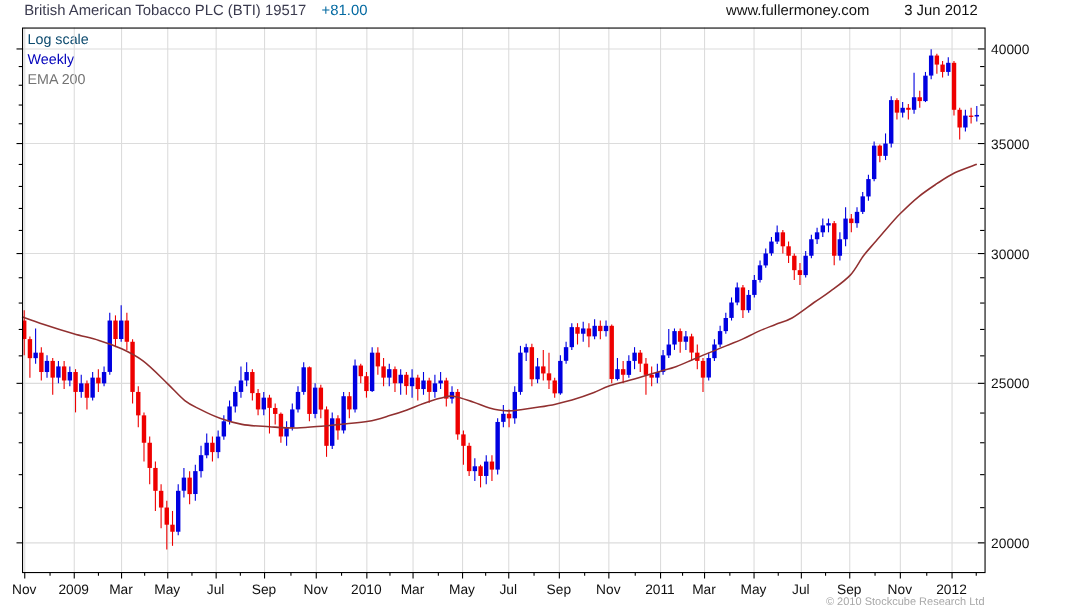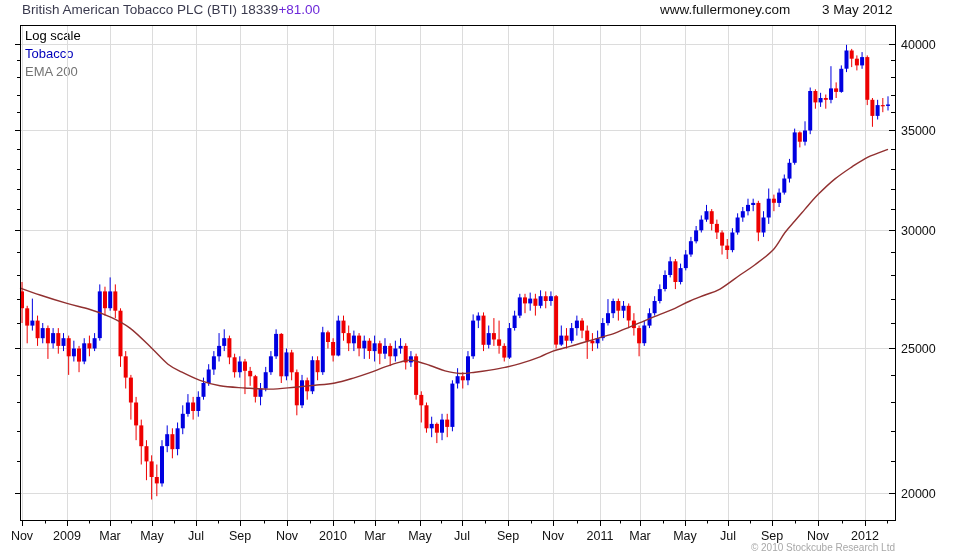--- a/index.html
+++ b/index.html
@@ -1,42 +1,42 @@
 <!DOCTYPE html>
 <html><head>
 <meta charset="utf-8">
 <style>
   html,body{margin:0;padding:0;background:#ffffff;}
   body{width:980px;height:560px;position:relative;overflow:hidden;
        font-family:"Liberation Sans", sans-serif;}
   .hdr{position:absolute;top:2px;font-size:13.5px;white-space:nowrap;}
   #hdr-left{left:22px;color:#3a3a4e;}
-  #hdr-change{color:#6d28d9;margin-left:0;}
+  #hdr-change{color:#0369a1;margin-left:14px;}
   #hdr-site{left:660px;color:#111111;text-align:right;}
   #hdr-date{left:822px;color:#111111;}
   .legend{position:absolute;left:25px;font-size:13px;line-height:13px;white-space:nowrap;}
-  #lg-scale{top:29px;color:#000000;}
+  #lg-scale{top:29px;color:#0c4a6e;}
   #lg-interval{top:47px;color:#0000bb;}
   #lg-ema{top:65px;color:#737373;}
   #copyright{position:absolute;top:542px;right:85px;font-size:10px;color:#a8a8a8;
              white-space:nowrap;}
   svg{position:absolute;left:0;top:0;}
   svg text{font-family:"Liberation Sans", sans-serif;fill:#111111;}
 </style>
 </head>
 <body>
 
 <div class="hdr" id="hdr-left">
-  <span>British American Tobacco PLC (BTI) 18339</span><span id="hdr-change">+81.00</span>
+  <span>British American Tobacco PLC (BTI) 19517</span><span id="hdr-change">+81.00</span>
 </div>
 <div class="hdr" id="hdr-site">www.fullermoney.com</div>
-<div class="hdr" id="hdr-date">3 May 2012</div>
+<div class="hdr" id="hdr-date">3 Jun 2012</div>
 
 <div class="legend" id="lg-scale">Log scale</div>
-<div class="legend" id="lg-interval">Tobacco</div>
+<div class="legend" id="lg-interval">Weekly</div>
 <div class="legend" id="lg-ema">EMA 200</div>
 
 <svg id="chart-svg" width="980" height="560">
     <line x1="22.5" y1="25" x2="22.5" y2="520" stroke="#dcdcdc" stroke-width="1"></line>
     <line x1="67.5" y1="25" x2="67.5" y2="520" stroke="#dcdcdc" stroke-width="1"></line>
     <line x1="110.5" y1="25" x2="110.5" y2="520" stroke="#dcdcdc" stroke-width="1"></line>
     <line x1="152.5" y1="25" x2="152.5" y2="520" stroke="#dcdcdc" stroke-width="1"></line>
     <line x1="196.5" y1="25" x2="196.5" y2="520" stroke="#dcdcdc" stroke-width="1"></line>
     <line x1="240.5" y1="25" x2="240.5" y2="520" stroke="#dcdcdc" stroke-width="1"></line>
     <line x1="287.5" y1="25" x2="287.5" y2="520" stroke="#dcdcdc" stroke-width="1"></line>

